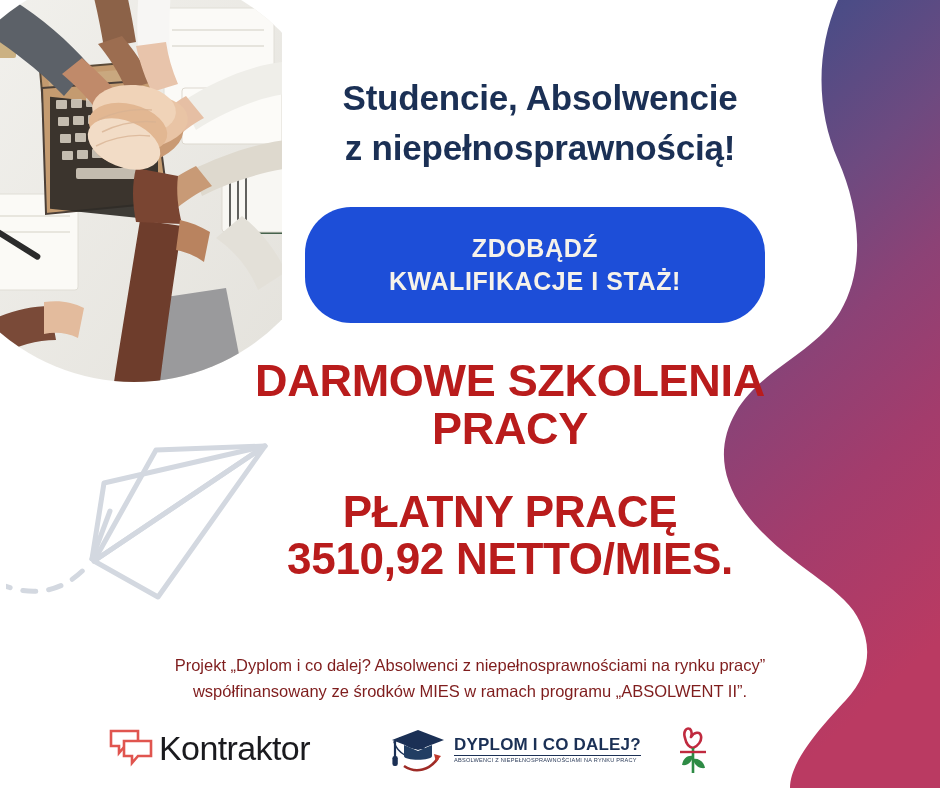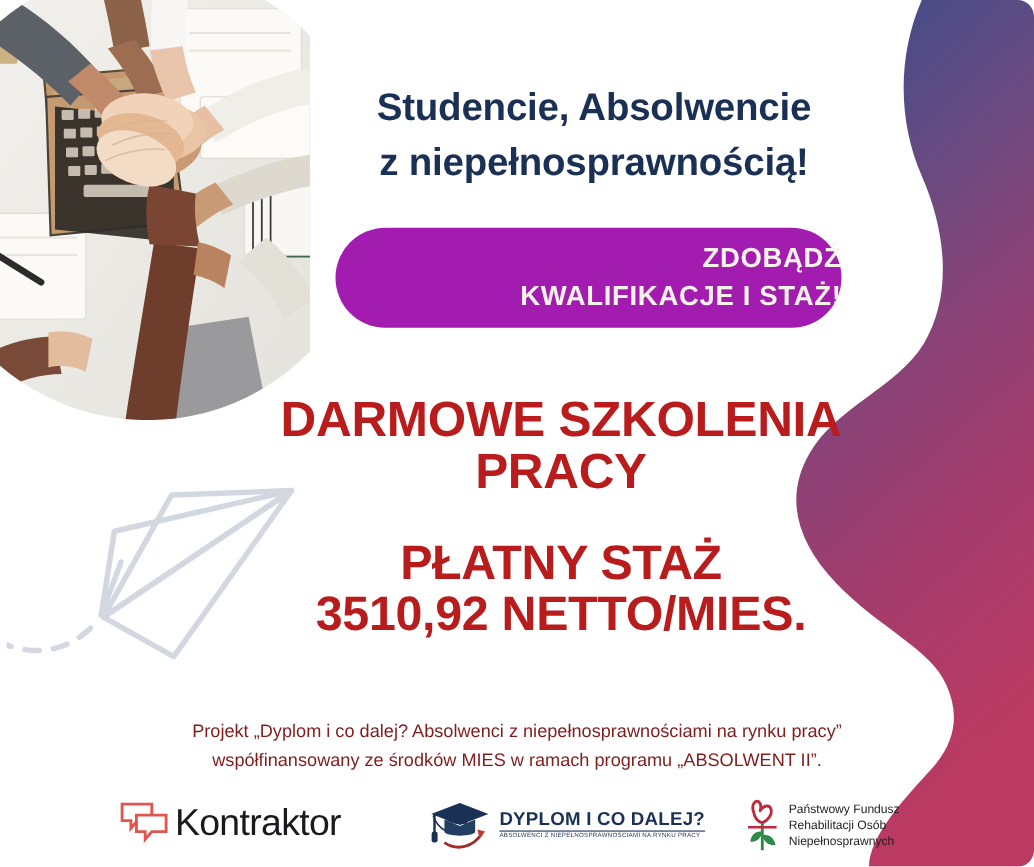--- a/index.html
+++ b/index.html
@@ -8,21 +8,20 @@
     background:#ffffff;
     font-family:"Liberation Sans", sans-serif;
     overflow:hidden;
     position:relative;
   }
   #poster{
     position:absolute;inset:0;
     width:940px;height:788px;
     overflow:hidden;
     background:#ffffff;
-    border-radius:15px;
   }
 
   
   .wave{
     position:absolute;top:0;right:0;
     width:220px;height:788px;
     pointer-events:none;
   }
 
   
@@ -53,26 +52,26 @@
     font-weight:bold;
     line-height:1.42;
     letter-spacing:-0.2px;
   }
   .headline .l2{display:block;}
 
   
   .cta{
     position:absolute;
     left:305px;top:207px;
-    width:460px;height:91px;
-    background:#a21caf;
+    width:460px;height:116px;
+    background:#1d4ed8;
     border-radius:46px;
     display:flex;
     flex-direction:column;
-    align-items:flex-end;
+    align-items:center;
     justify-content:center;
     color:#F6F2EA;
     font-size:25px;
     font-weight:bold;
     letter-spacing:0.6px;
     line-height:1.33;
     border:none;
     cursor:pointer;
     padding:0;
   }
@@ -283,21 +282,21 @@
     <span>ZDOBĄDŹ</span>
     <span>KWALIFIKACJE I STAŻ!</span>
   </button>
 
   <div id="training-heading" class="red-block">
     <span>DARMOWE SZKOLENIA</span>
     <span>PRACY</span>
   </div>
 
   <div id="internship-heading" class="red-block">
-    <span>PŁATNY STAŻ</span>
+    <span>PŁATNY PRACĘ</span>
     <span>3510,92 NETTO/MIES.</span>
   </div>
 
   <div class="finePrint">
     <span>Projekt „Dyplom i co dalej? Absolwenci z niepełnosprawnościami na rynku pracy”</span>
     <span>współfinansowany ze środków MIES w ramach programu „ABSOLWENT II”.</span>
   </div>
 
   <div class="logos">
 
@@ -330,21 +329,16 @@
 
     <div class="logo" id="logo-pfron">
       <svg width="34" height="50" viewBox="0 0 34 50">
         <path d="M7,12 C5,6 8,1 12,3 C14,5 14,8 13,11 C16,6 22,5 23,10
                  C24,15 20,20 15,22 C10,21 8,17 7,12 Z" fill="none" stroke="#C02A3F" stroke-width="2.6" stroke-linejoin="round"></path>
         <path d="M15,22 L15,47" stroke="#2E8B45" stroke-width="2.6"></path>
         <path d="M15,30 C9,29 5,33 4,39 C10,40 14,36 15,30 Z" fill="#2E8B45"></path>
         <path d="M15,33 C21,32 26,36 27,42 C21,43 16,39 15,33 Z" fill="#2E8B45"></path>
         <path d="M2,26 L28,26" stroke="#C02A3F" stroke-width="2.4"></path>
       </svg>
-      <div class="pfron-txt">
-        <span>Państwowy Fundusz</span>
-        <span>Rehabilitacji Osób</span>
-        <span>Niepełnosprawnych</span>
-      </div>
     </div>
 
   </div>
 </div>
 
 </body></html>

